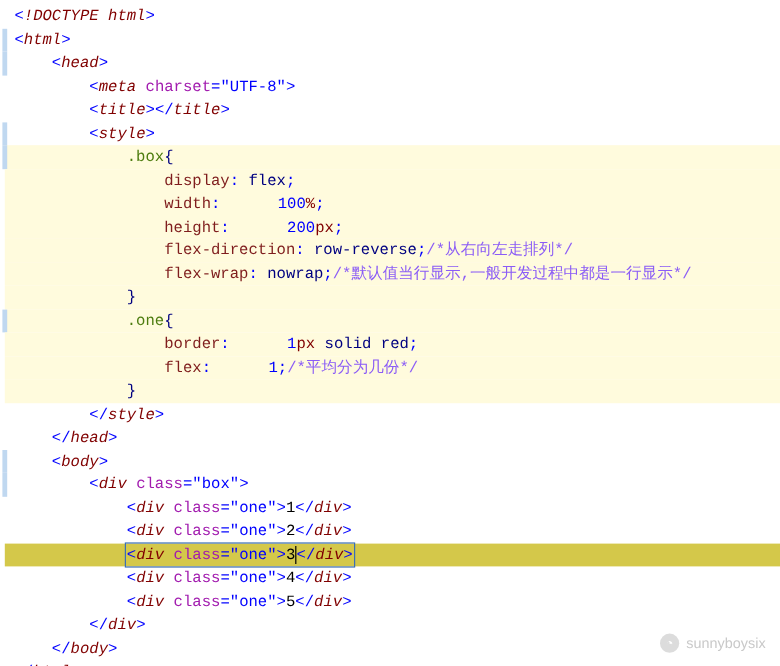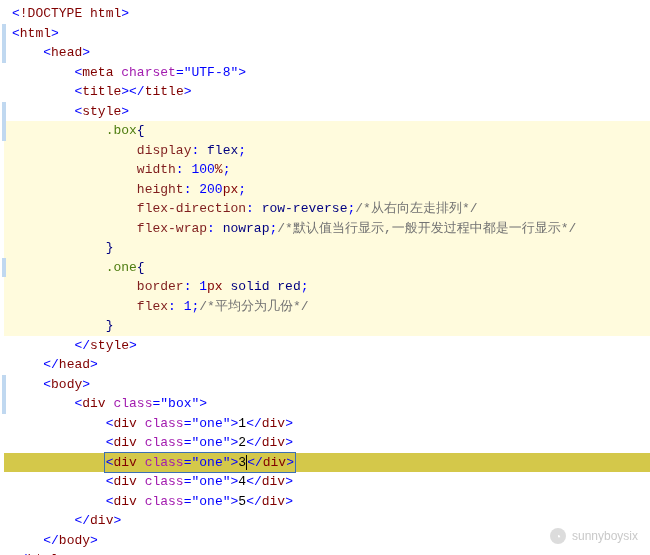--- a/index.html
+++ b/index.html
@@ -28,31 +28,31 @@
   height: 100%;
   background: #c0d8f0;
 }
 .hl-region {
   background: #fffbdd;
 }
 .hl-line {
   background: #d4c84a;
 }
 .bracket { color: #0000ff; }
-.tag { color: #800000; }
+.tag { color: #800000; font-style: italic; }
 .attr { color: #a21caf; }
 .string { color: #0000ff; }
 .punct { color: #0000ff; }
 .sel { color: #4d7c0f; }
 .brace { color: #000080; }
 .prop { color: #7f1d1d; }
 .val-keyword { color: #000080; }
-.val-num { color: #0000ff; }
+.val-num { color: #0000ff; margin-left: 40px; }
 .val-unit { color: #800000; }
-.comment { color: #737373; }
+.comment { color: #8b5cf6; }
 .text { color: #000; }
 .highlight-box {
   outline: 1px solid #3b6fb6;
   display: inline-block;
   padding: 0 1px;
   margin: 0 -1px;
 }
 .cursor {
   border-left: 1px solid #000;
 }

